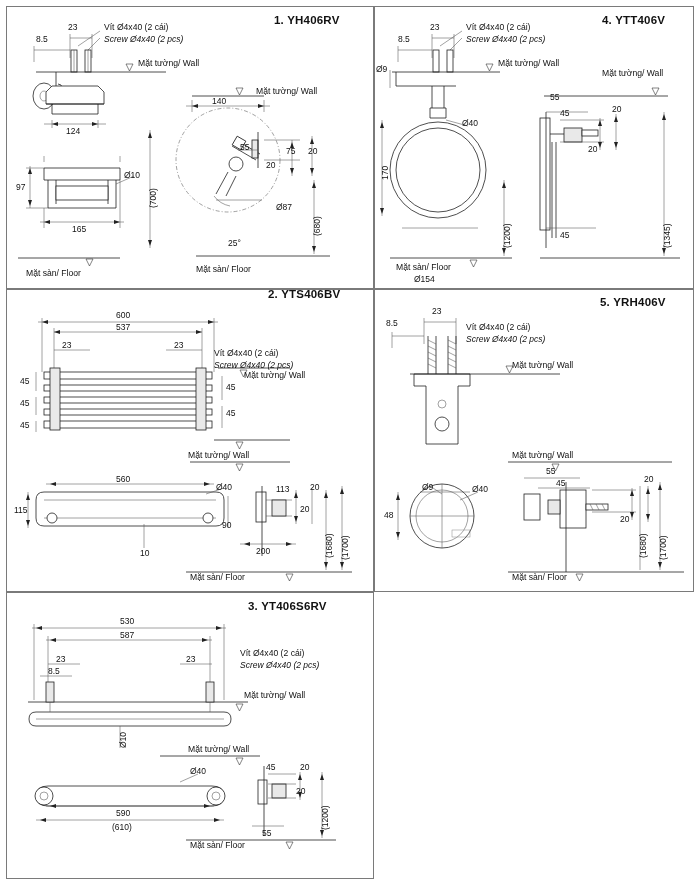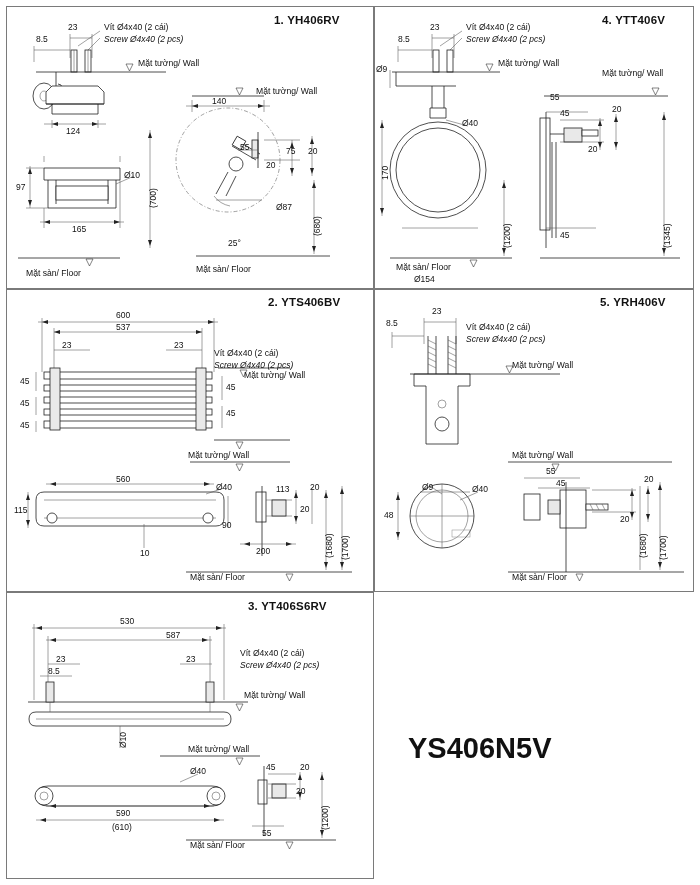--- a/index.html
+++ b/index.html
@@ -167,21 +167,21 @@
   <div class="dim" style="left:286px;top:146px;">75</div>
   <div class="dim" style="left:308px;top:146px;">20</div>
   <div class="dim" style="left:266px;top:160px;">20</div>
   <div class="dim" style="left:228px;top:202px;padding-left:48px;">Ø87</div>
   <div class="dim vert" style="left:312px;top:236px;transform:rotate(-90deg);">(680)</div>
   <div class="dim" style="left:228px;top:218px;margin-top:20px;">25°</div>
 
   <div class="floor" style="left:196px;top:264px;">Mặt sàn/ Floor</div>
 
   <div class="panel p2"></div>
-  <div class="ttl" style="left:268px;top:296px;">2. YTS406BV</div>
+  <div class="ttl" style="left:268px;top:288px;">2. YTS406BV</div>
 
   <svg width="700" height="885">
 
     <line class="thin" x1="42" y1="318" x2="42" y2="372"></line>
     <line class="thin" x1="214" y1="318" x2="214" y2="372"></line>
     <line class="thin" x1="38" y1="322" x2="218" y2="322"></line>
     <path d="M42 322 l6 -2 l0 4 z" fill="#222"></path>
     <path d="M214 322 l-6 -2 l0 4 z" fill="#222"></path>
     <line class="thin" x1="54" y1="332" x2="202" y2="332"></line>
     <line class="thin" x1="54" y1="328" x2="54" y2="372"></line>
@@ -355,21 +355,21 @@
     <line class="thin" x1="252" y1="826" x2="284" y2="826"></line>
     <line class="thin" x1="322" y1="772" x2="322" y2="838"></line>
     <path d="M322 774 l-2 6 l4 0 z" fill="#222"></path>
     <path d="M322 836 l-2 -6 l4 0 z" fill="#222"></path>
 
     <line class="ln" x1="186" y1="840" x2="336" y2="840"></line>
     <path class="tri" d="M286 842 l7 0 l-3.5 7 z"></path>
   </svg>
 
   <div class="dim" style="left:120px;top:616px;">530</div>
-  <div class="dim" style="left:120px;top:630px;margin-left:46px;">587</div>
+  <div class="dim" style="left:120px;top:630px;">587</div>
   <div class="dim" style="left:56px;top:654px;">23</div>
   <div class="dim" style="left:186px;top:654px;">23</div>
   <div class="dim" style="left:48px;top:666px;">8.5</div>
   <div class="note" style="left:240px;top:648px;">Vít Ø4x40 (2 cái)</div>
   <div class="dimi" style="left:240px;top:660px;">Screw Ø4x40 (2 pcs)</div>
   <div class="wall" style="left:244px;top:690px;">Mặt tường/ Wall</div>
   <div class="dim vert" style="left:118px;top:748px;transform:rotate(-90deg);">Ø10</div>
   <div class="wall" style="left:188px;top:744px;">Mặt tường/ Wall</div>
   <div class="dim" style="left:190px;top:766px;">Ø40</div>
   <div class="dim" style="left:116px;top:808px;">590</div>
@@ -553,17 +553,16 @@
   <div class="wall" style="left:512px;top:450px;">Mặt tường/ Wall</div>
   <div class="dim" style="left:546px;top:466px;">55</div>
   <div class="dim" style="left:556px;top:478px;">45</div>
   <div class="dim" style="left:644px;top:474px;">20</div>
   <div class="dim" style="left:620px;top:514px;">20</div>
   <div class="dim vert" style="left:638px;top:558px;transform:rotate(-90deg);">(1680)</div>
   <div class="dim vert" style="left:658px;top:560px;transform:rotate(-90deg);">(1700)</div>
   <div class="floor" style="left:512px;top:572px;">Mặt sàn/ Floor</div>
 
   <div class="p6"></div>
-  <div class="bigcode" style="left:408px;top:732px;">YS406N5V</div>
   <div class="refnote" style="left:444px;top:848px;width:240px;">
   </div>
 
 </div>
 
 </body></html>

